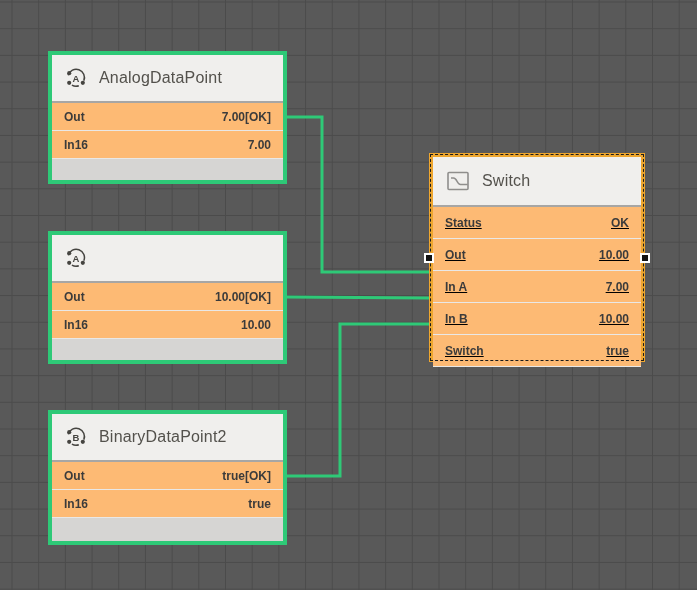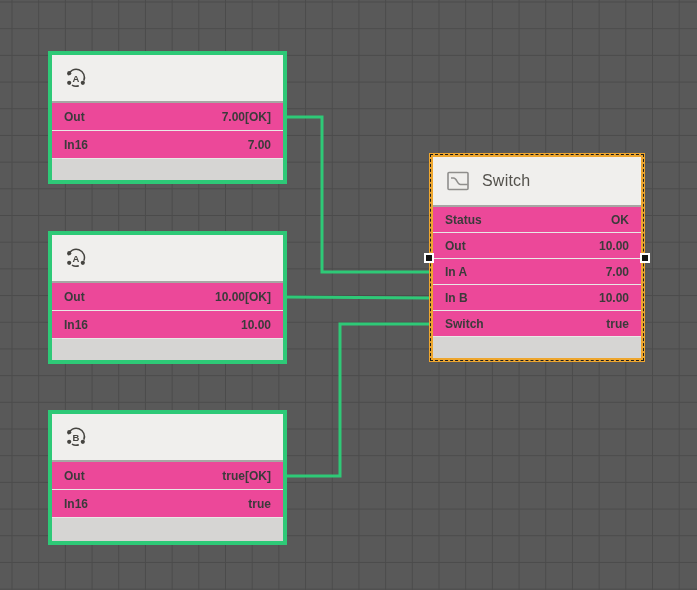--- a/index.html
+++ b/index.html
@@ -26,25 +26,25 @@
   }
   .node-header{
     display:flex;align-items:center;gap:11px;padding-left:12px;
     background:#f0efed;border-bottom:2px solid #a7a6a4;flex:0 0 auto;
   }
   .gnode .node-header{height:46px;}
   .snode .node-header{height:48px;}
   .node-title{font-size:16px;color:#53514c;letter-spacing:.2px;white-space:nowrap;}
   .row{
     display:flex;align-items:center;justify-content:space-between;
-    padding:12px 12px;background:#ec4899;border-bottom:1px solid #e9e8e6;
+    padding:12px 12px;background:#fdba74;border-bottom:1px solid #e9e8e6;
     flex:0 0 auto;box-sizing:border-box;
   }
   .gnode .row{height:28px;}
-  .snode .row{height:26px;}
+  .snode .row{height:32px;text-decoration:underline;}
   .row .lbl,.row .val{font-size:12px;font-weight:bold;color:#3b3b3b;white-space:nowrap;}
   .row .status:not(:empty){}
   .empty-row{flex:1 1 auto;background:#d6d5d3;}
   .icon{flex:0 0 auto;display:block;}
   .handle{
     position:absolute;width:10px;height:10px;background:#ffffff;
     top:50%;margin-top:-5px;z-index:5;
   }
   .handle-left{left:-9px;}
   .handle-right{right:-9px;}
@@ -64,20 +64,21 @@
   <div class="node gnode" style="left:48px;top:51px;width:239px;height:133px;">
     <div class="node-header">
       <svg class="icon" width="24" height="24" viewBox="0 0 24 24">
         <path d="M4.2,9.2 A8.3,8.3 0 1 1 19.8,14.8" fill="none" stroke="#454440" stroke-width="1.5"></path>
         <path d="M7.9,19.2 A8.3,8.3 0 0 0 14.8,19.8" fill="none" stroke="#454440" stroke-width="1.5"></path>
         <circle cx="5.2" cy="7.2" r="2.1" fill="#454440"></circle>
         <circle cx="5.2" cy="16.8" r="2.1" fill="#454440"></circle>
         <circle cx="18.8" cy="16.8" r="2.1" fill="#454440"></circle>
         <text x="12" y="15.6" text-anchor="middle" font-size="9.5" font-weight="bold" fill="#454440">A</text>
       </svg>
+      <span class="node-title">AnalogDataPoint</span>
     </div>
     <div class="row">
       <span class="lbl">Out</span>
       <span class="val"><span>7.00</span><span class="status">[OK]</span></span>
     </div>
     <div class="row">
       <span class="lbl">In16</span>
       <span class="val"><span>7.00</span><span class="status"></span></span>
     </div>
     <div class="empty-row"></div>
@@ -108,20 +109,21 @@
   <div class="node gnode" style="left:48px;top:410px;width:239px;height:135px;">
     <div class="node-header">
       <svg class="icon" width="24" height="24" viewBox="0 0 24 24">
         <path d="M4.2,9.2 A8.3,8.3 0 1 1 19.8,14.8" fill="none" stroke="#454440" stroke-width="1.5"></path>
         <path d="M7.9,19.2 A8.3,8.3 0 0 0 14.8,19.8" fill="none" stroke="#454440" stroke-width="1.5"></path>
         <circle cx="5.2" cy="7.2" r="2.1" fill="#454440"></circle>
         <circle cx="5.2" cy="16.8" r="2.1" fill="#454440"></circle>
         <circle cx="18.8" cy="16.8" r="2.1" fill="#454440"></circle>
         <text x="12" y="15.6" text-anchor="middle" font-size="9.5" font-weight="bold" fill="#454440">B</text>
       </svg>
+      <span class="node-title">BinaryDataPoint2</span>
     </div>
     <div class="row">
       <span class="lbl">Out</span>
       <span class="val"><span>true</span><span class="status">[OK]</span></span>
     </div>
     <div class="row">
       <span class="lbl">In16</span>
       <span class="val"><span>true</span><span class="status"></span></span>
     </div>
     <div class="empty-row"></div>

